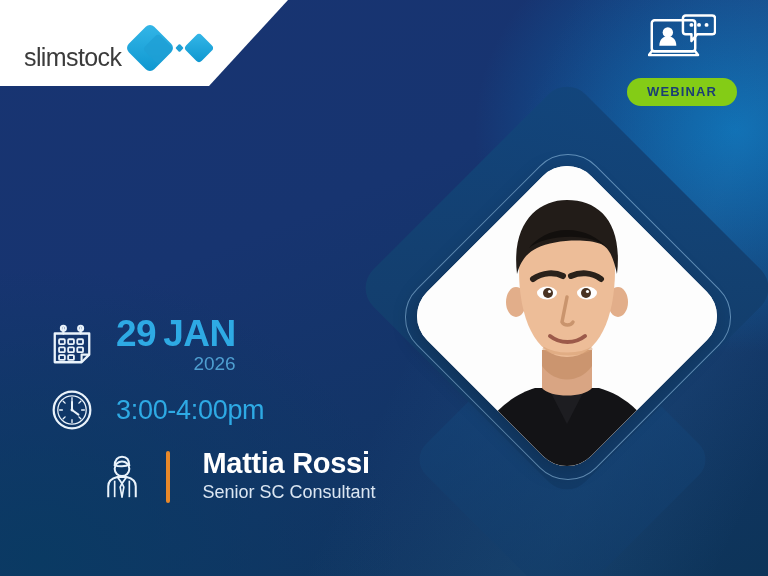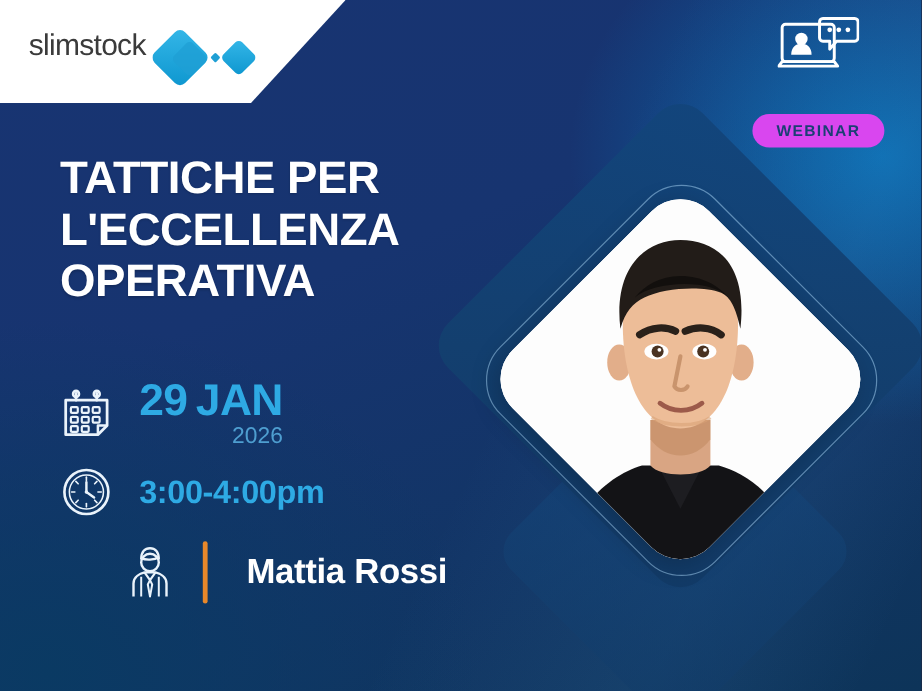--- a/index.html
+++ b/index.html
@@ -40,21 +40,21 @@
     width: 300px;
     height: 86px;
     background: #ffffff;
     clip-path: polygon(0 0, 288px 0, 209px 86px, 0 86px);
     z-index: 6;
   }
   .logo-wrap {
     position: absolute;
     top: 24px; left: 24px;
     display: flex;
-    align-items: flex-start;
+    align-items: flex-end;
     gap: 6px;
     z-index: 7;
   }
   .logo-text {
     font-size: 25px;
     letter-spacing: -0.6px;
     color: #3b3b3b;
     font-weight: 400;
     font-family: "Liberation Sans", sans-serif;
   }
@@ -122,23 +122,23 @@
 
   
   .webinar-block {
     position: absolute;
     top: 12px; right: 26px;
     width: 120px;
     text-align: center;
     z-index: 8;
   }
   .webinar-pill {
-    margin-top: 22px;
+    margin-top: 6px;
     display: inline-block;
-    background: #d946ef;
+    background: #84cc16;
     color: #1b3f74;
     font-size: 13px;
     font-weight: bold;
     letter-spacing: 1.1px;
     padding: 6px 20px 7px;
     border-radius: 20px;
   }
 
   
   .title {
@@ -191,21 +191,21 @@
   .date-year {
     color: #4e9ed0;
     font-size: 19px;
     line-height: 1.25;
     font-weight: 400;
     text-align: right;
   }
   .time-text {
     color: #2eaae4;
     font-size: 27px;
-    font-weight: bold;
+    font-weight: normal;
     letter-spacing: -0.3px;
   }
 
   .speaker-bar {
     width: 4px;
     height: 52px;
     background: #e8882a;
     border-radius: 2px;
     margin-right: 14px;
   }
@@ -325,25 +325,20 @@
 
         <path d="M40 3 L68 3 C 70 3 71 4.5 71 6 L71 20 C 71 21.5 70 23 68 23 L52 23 L46 30 L46 23 L40 23 C 38 23 37 21.5 37 20 L37 6 C 37 4.5 38 3 40 3 Z" fill="none" stroke="#ffffff" stroke-width="2.6" stroke-linejoin="round"></path>
         <circle cx="46" cy="13" r="2.1" fill="#ffffff"></circle>
         <circle cx="54" cy="13" r="2.1" fill="#ffffff"></circle>
         <circle cx="62" cy="13" r="2.1" fill="#ffffff"></circle>
       </svg>
     </span>
     <div class="webinar-pill">WEBINAR</div>
   </div>
 
-  <div class="title">
-    <div>TATTICHE PER</div>
-    <div>L'ECCELLENZA</div>
-    <div>OPERATIVA</div>
-  </div>
 
   <div class="info-rows">
 
     <div class="row row-date">
       <span class="icon-box">
         <svg viewBox="0 0 48 48" width="46" height="46">
           <path d="M15 6 L15 12" stroke="#eaf3fb" stroke-width="2.4" stroke-linecap="round"></path>
           <path d="M33 6 L33 12" stroke="#eaf3fb" stroke-width="2.4" stroke-linecap="round"></path>
           <circle cx="15" cy="6.5" r="2.6" fill="none" stroke="#eaf3fb" stroke-width="2.2"></circle>
           <circle cx="33" cy="6.5" r="2.6" fill="none" stroke="#eaf3fb" stroke-width="2.2"></circle>
@@ -399,20 +394,21 @@
           <path d="M9 48 L9 36 C 9 30 15 27 19 26 L29 26 C 33 27 39 30 39 36 L39 48" fill="none" stroke="#eaf3fb" stroke-width="2.2" stroke-linejoin="round"></path>
           <path d="M19 26 L24 33 L29 26" fill="none" stroke="#eaf3fb" stroke-width="2"></path>
           <path d="M24 33 L22 37 L24 48 L26 37 Z" fill="none" stroke="#eaf3fb" stroke-width="1.8" stroke-linejoin="round"></path>
           <path d="M16 30 L16 48" stroke="#eaf3fb" stroke-width="1.8"></path>
           <path d="M32 30 L32 48" stroke="#eaf3fb" stroke-width="1.8"></path>
         </svg>
       </span>
       <span class="speaker-bar"></span>
       <span>
         <div class="speaker-name">Mattia Rossi</div>
+        <div class="speaker-role">Senior SC Consultant</div>
       </span>
     </div>
 
   </div>
 
 
   <div class="bg-sheen"></div>
 </div>
 
 </body></html>

